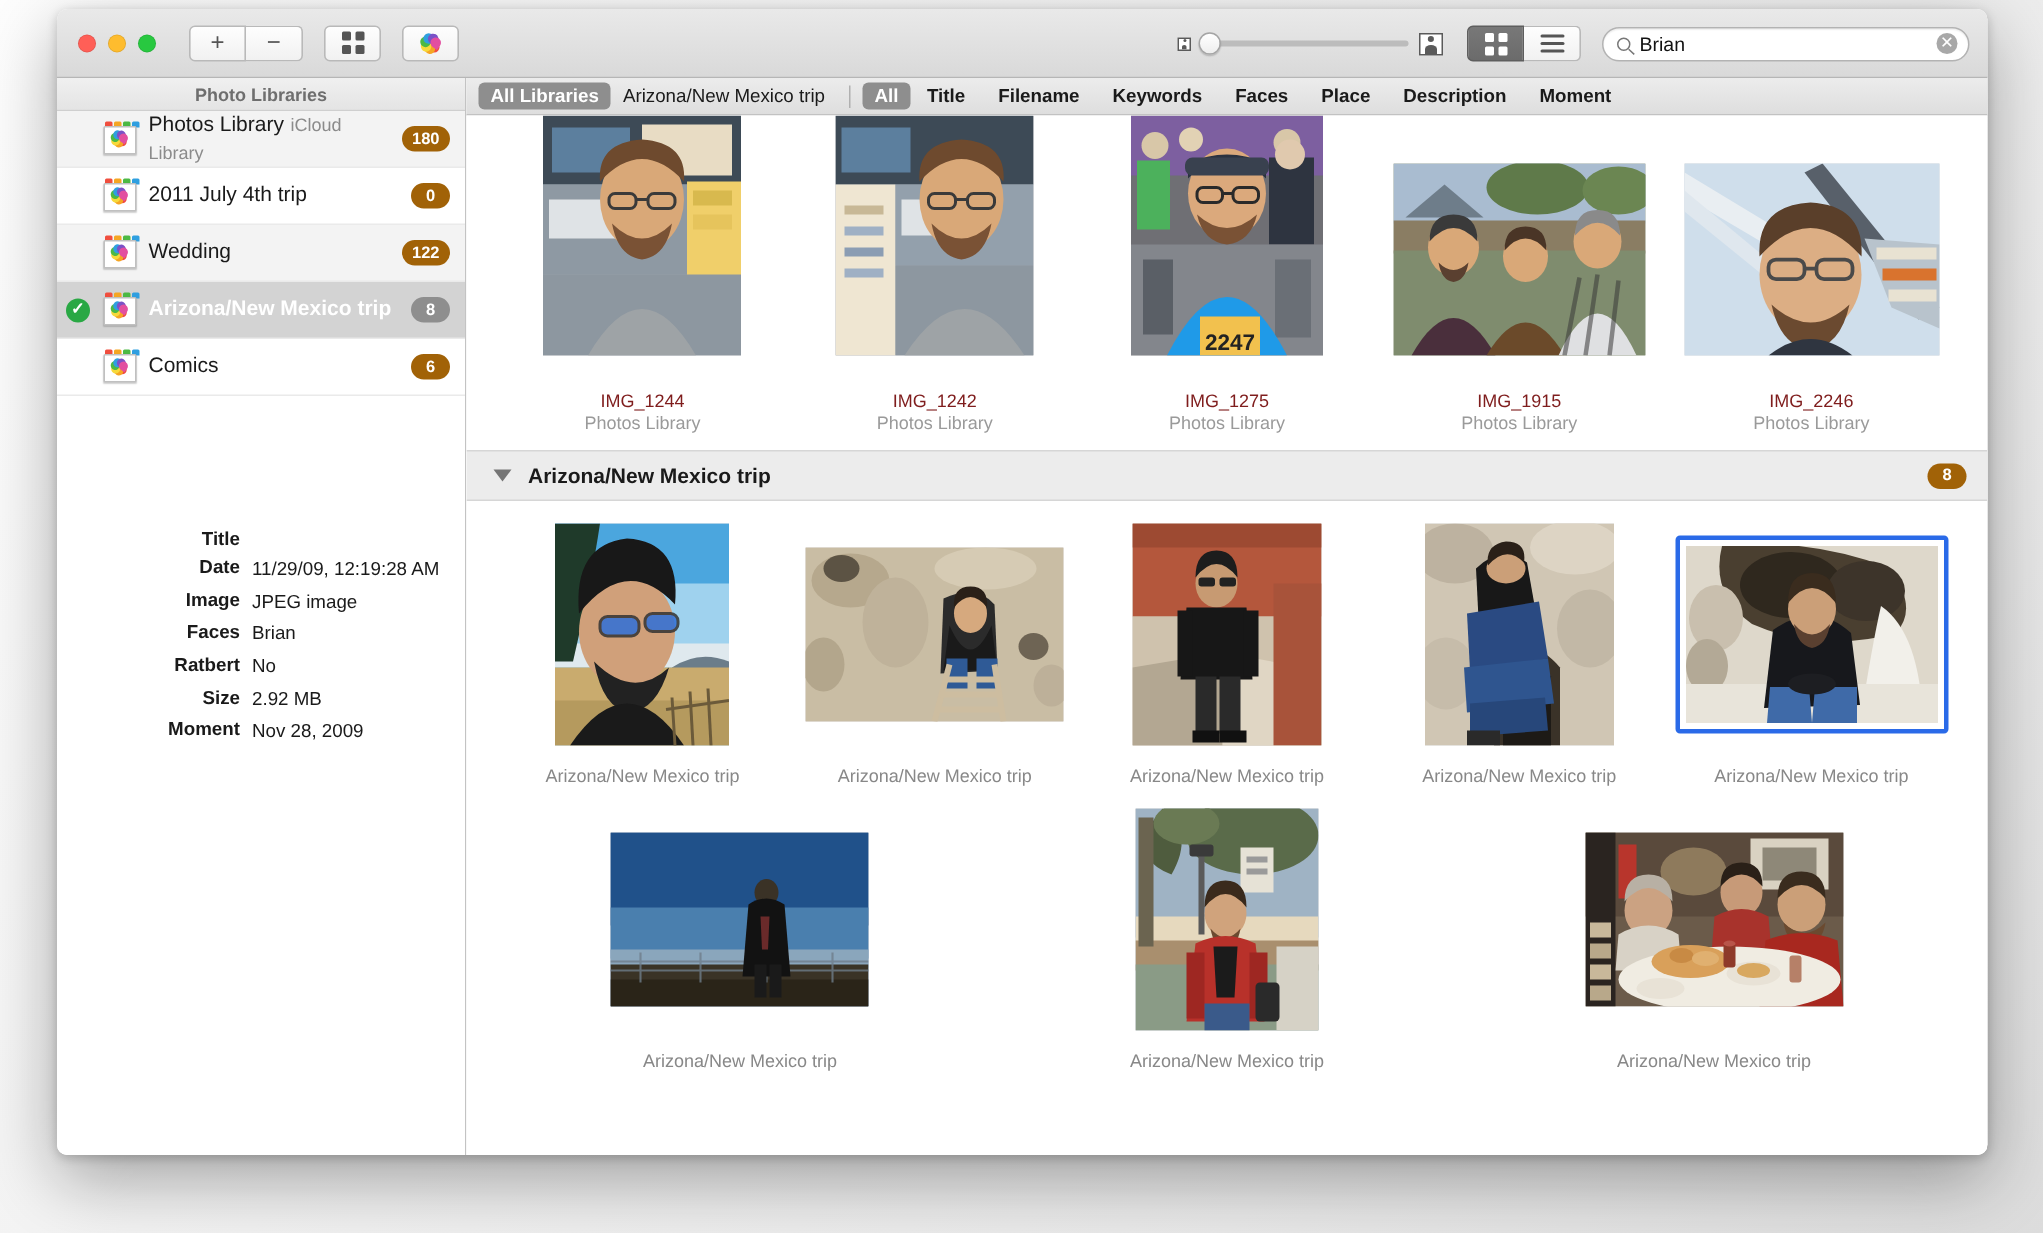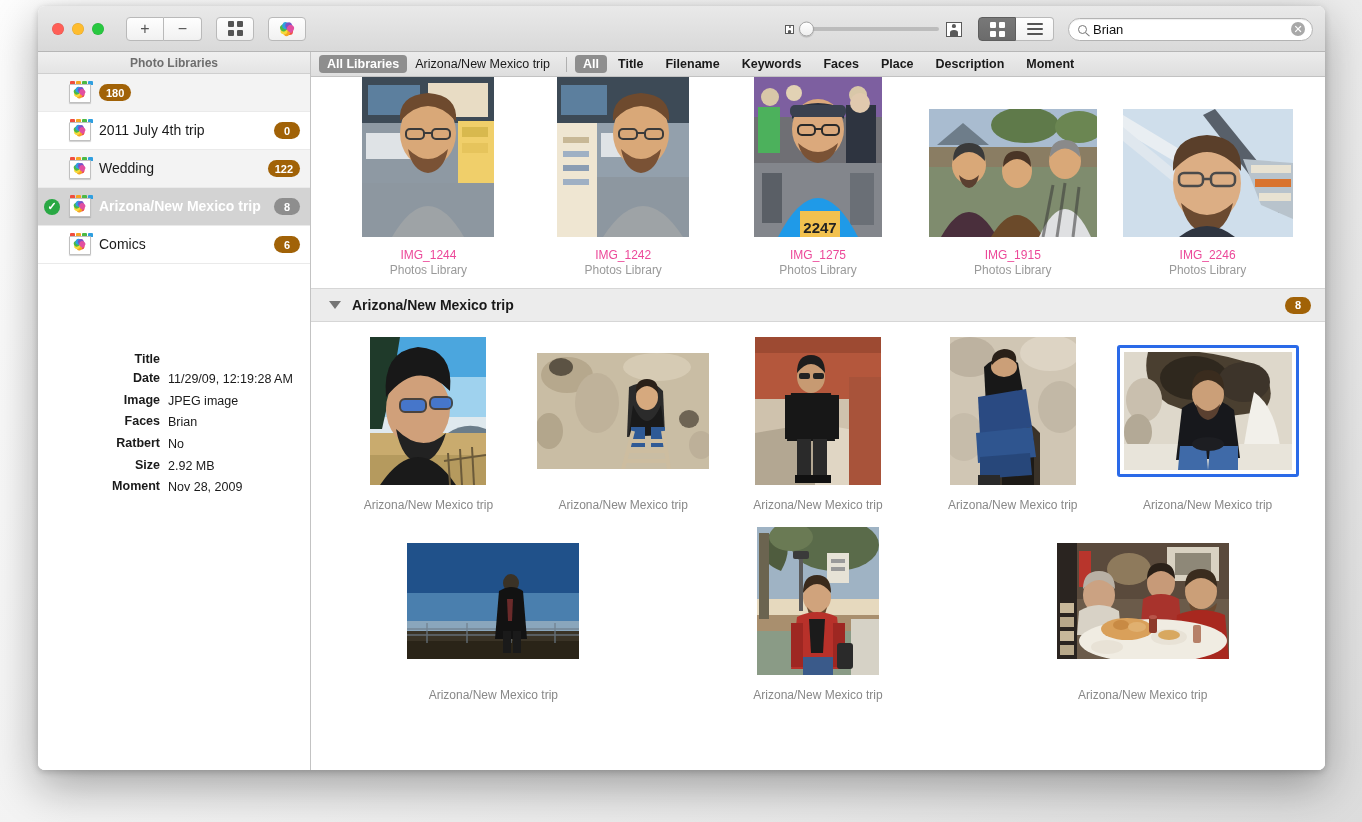--- a/index.html
+++ b/index.html
@@ -234,21 +234,21 @@
     display: flex; padding: 6px 20px 0 20px;
   }
   .cell {
     flex: 1 1 0; min-width: 0;
     display: flex; flex-direction: column; align-items: center;
   }
   .thumbwrap {
     height: 154px; display: flex; align-items: flex-end; justify-content: center;
   }
   .thumb { display: block; background: #d9d9d9; }
-  .caption { margin-top: 11px; font-size: 12px; color: #ec4899; text-align: center; }
+  .caption { margin-top: 23px; font-size: 12px; color: #7f1d1d; text-align: center; }
   .caption2 { margin-top: 1px; font-size: 12px; color: #9a9a9a; text-align: center; }
 
   .section-head {
     height: 34px; margin-top: 11px;
     background: #ececec;
     border-top: 1px solid #d6d6d6; border-bottom: 1px solid #d6d6d6;
     display: flex; align-items: center; padding: 0 14px 0 18px;
   }
   .tri {
     width: 0; height: 0; border-left: 6px solid transparent; border-right: 6px solid transparent;
@@ -360,20 +360,24 @@
             <span class="card"></span>
             <span class="pw">
               <span style="background:#f04e3e;transform:rotate(0deg) translate(-1px,-1px)"></span>
               <span style="background:#f5a623;transform:rotate(51deg) translate(-1px,-1px)"></span>
               <span style="background:#f7d93a;transform:rotate(102deg) translate(-1px,-1px)"></span>
               <span style="background:#4cb944;transform:rotate(153deg) translate(-1px,-1px)"></span>
               <span style="background:#2f9fe0;transform:rotate(204deg) translate(-1px,-1px)"></span>
               <span style="background:#7a52c7;transform:rotate(255deg) translate(-1px,-1px)"></span>
               <span style="background:#e24fa0;transform:rotate(306deg) translate(-1px,-1px)"></span>
             </span>
+          </span>
+          <span class="lib-text">
+            <span class="lib-title">Photos Library</span>
+            <span class="lib-sub">iCloud Library</span>
           </span>
           <span class="badge">180</span>
         </div>
 
         <div class="lib-row">
           <span class="check blank"></span>
           <span class="libicon">
             <span class="tabs">
                 <i style="background:#f04e3e"></i>
                 <i style="background:#f5a623"></i>

